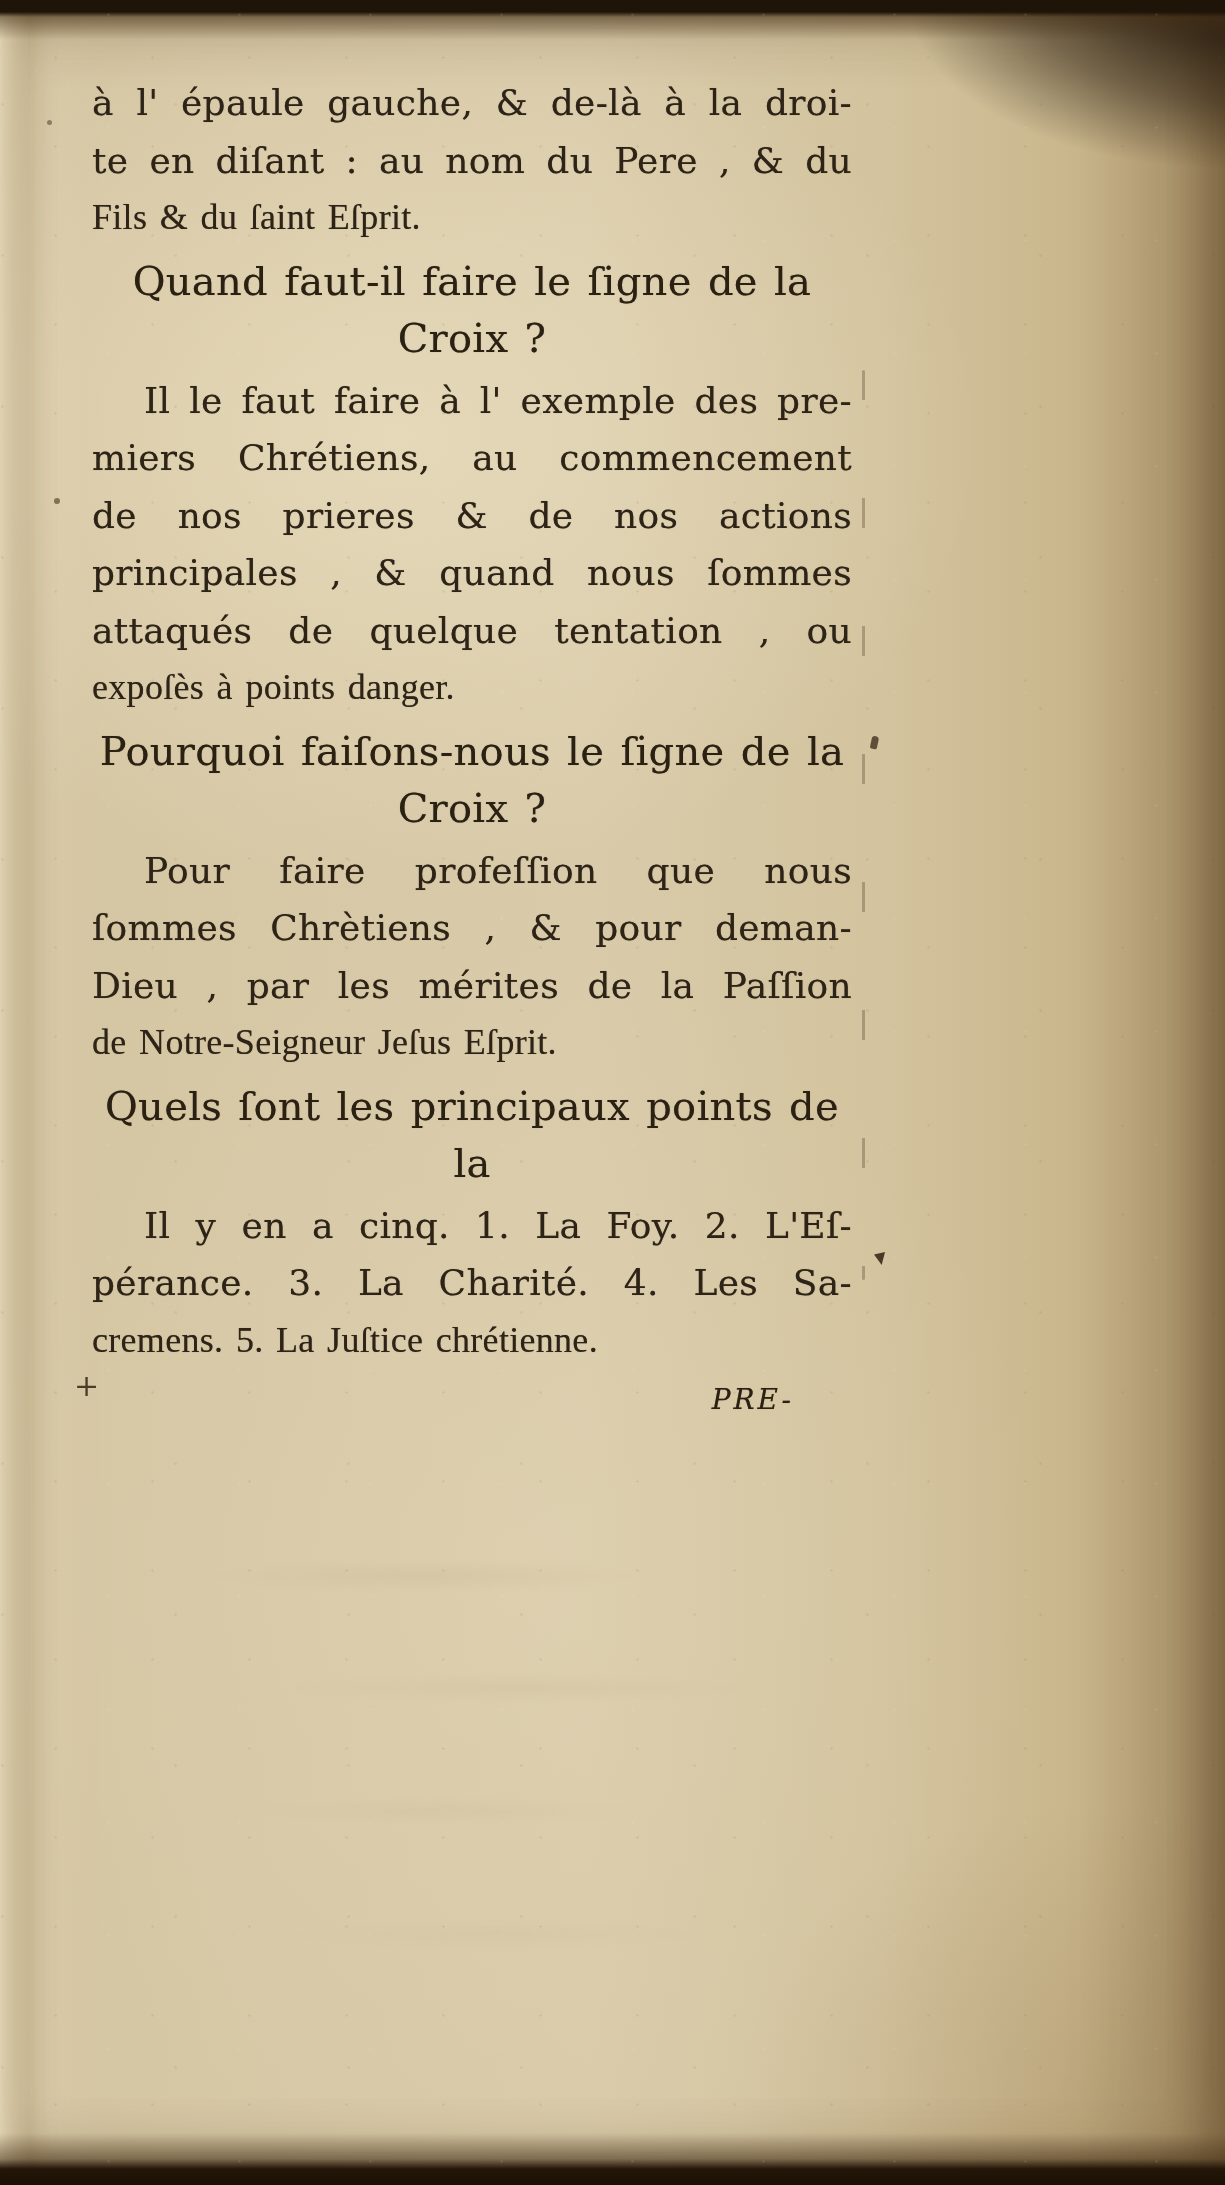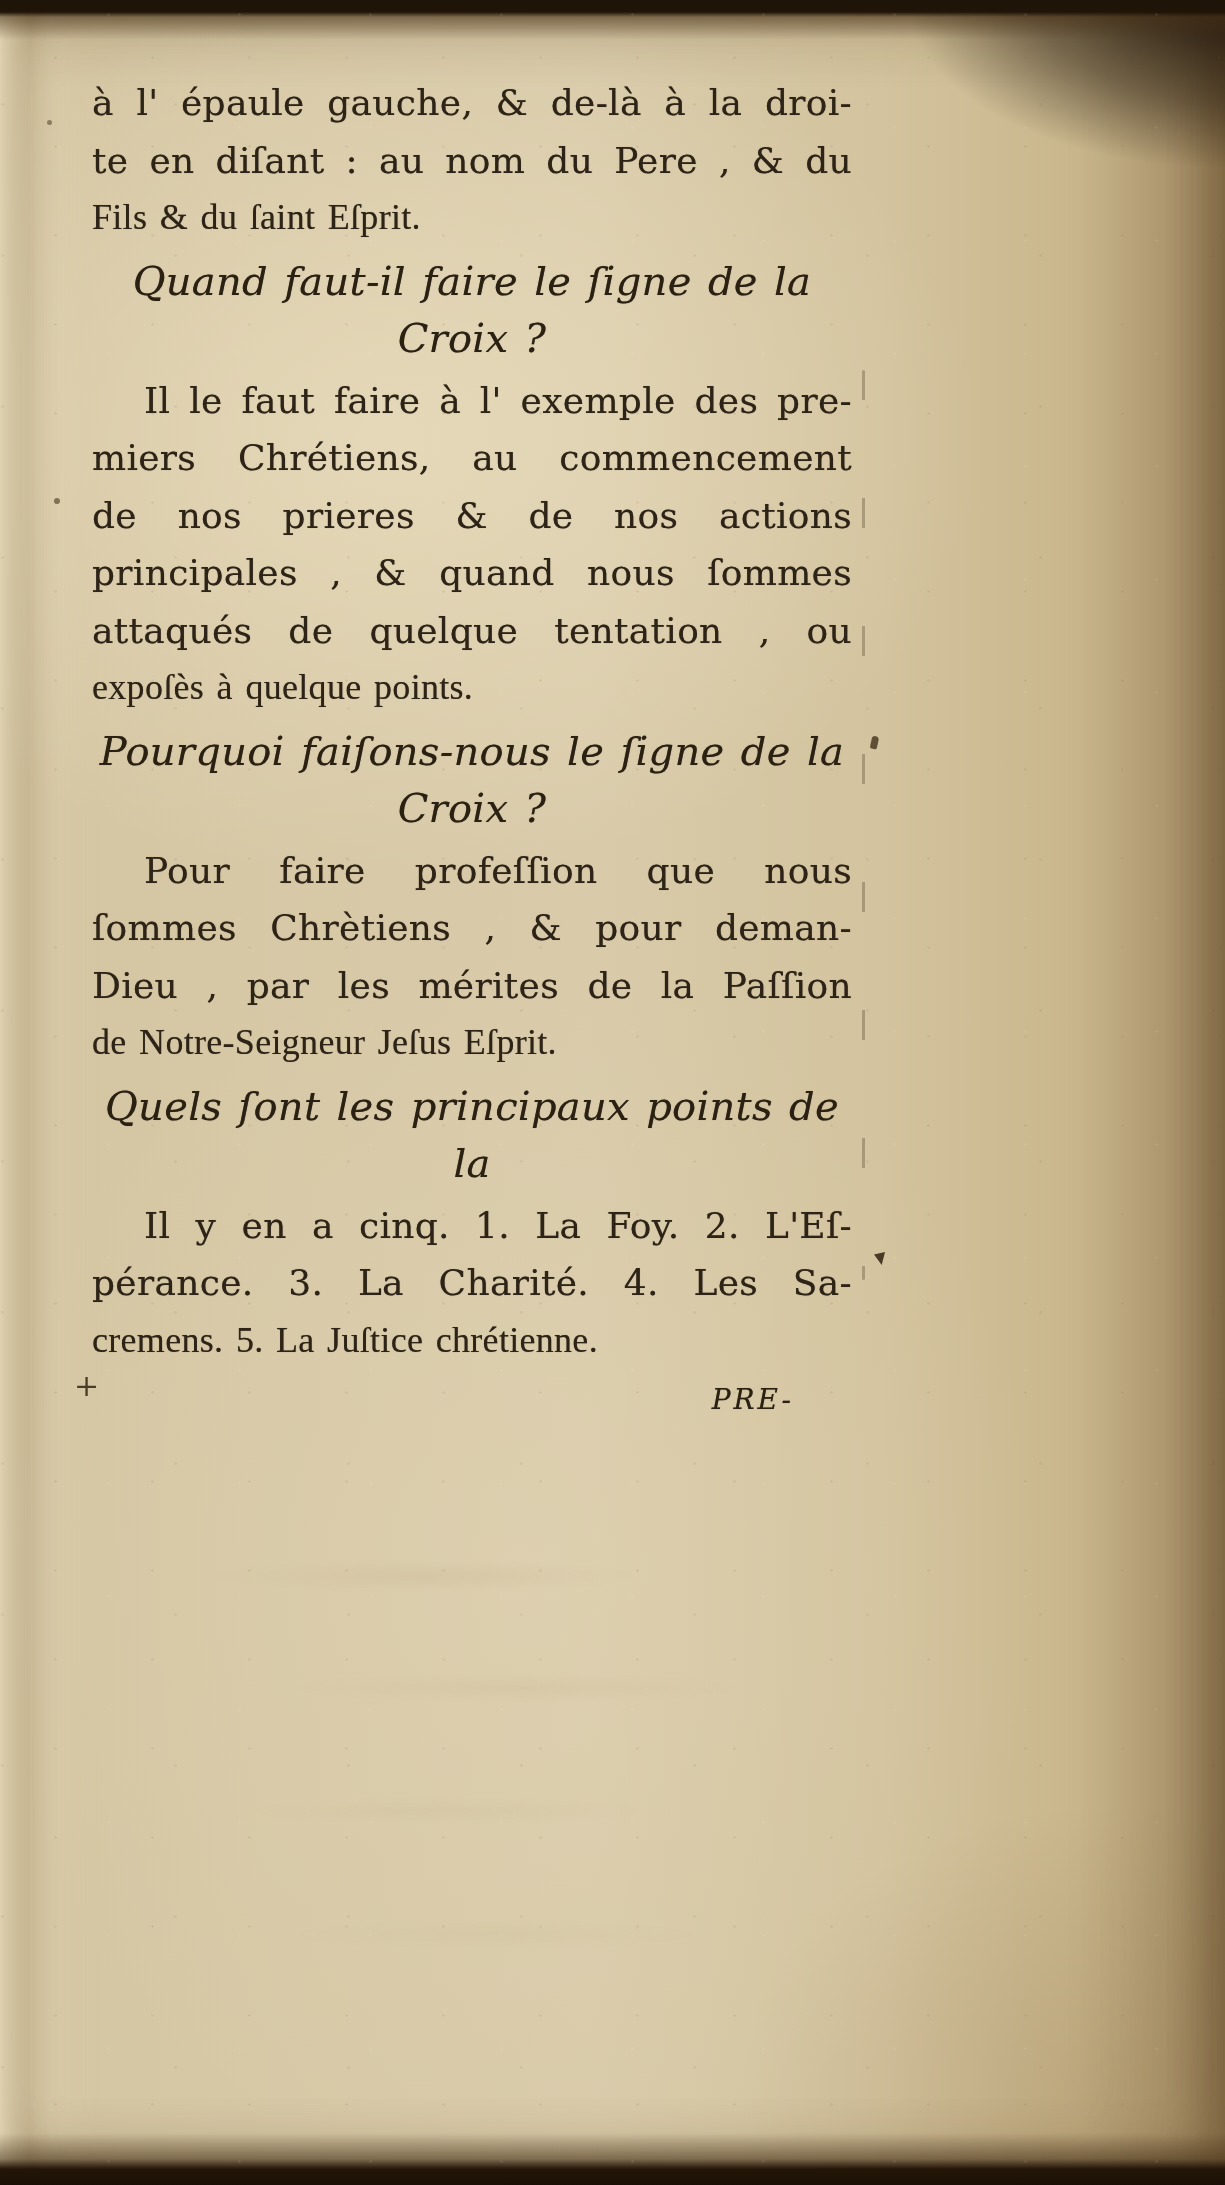--- a/index.html
+++ b/index.html
@@ -73,21 +73,20 @@
     letter-spacing: 0.3px;
     word-spacing: 0.09em;
     text-shadow: 0 0 0.7px rgba(45,36,23,0.55);
   }
   .ln { display: block; }
   .j  { text-align: justify; text-align-last: justify; }
   .l  { text-align: left; text-align-last: left; font-family: Liberation Serif, serif; }
   .c  { text-align: center; text-align-last: center; }
   .ind { text-indent: 52px; }
   .block.question {
-    font-style: italic;
     font-size: 40px;
     margin-top: 6px;
     margin-bottom: 2px;
     color: #2a2113;
   }
   .block.para { margin-top: 4px; }
   .catchword-line {
     margin-top: 2px;
     text-align: right;
     padding-right: 58px;
@@ -139,21 +138,21 @@
       <span class="ln c">Quand faut-il faire le ſigne de la</span>
       <span class="ln c">Croix ?</span>
     </div>
 
     <div class="block para">
       <span class="ln j ind">Il le faut faire à l' exemple des pre-</span>
       <span class="ln j">miers Chrétiens, au commencement</span>
       <span class="ln j">de nos prieres &amp; de nos actions</span>
       <span class="ln j">principales , &amp; quand nous ſommes</span>
       <span class="ln j">attaqués de quelque tentation , ou</span>
-      <span class="ln l">expoſès à quelque points.</span>
+      <span class="ln l">expoſès à points danger.</span>
     </div>
 
     <div class="block question">
       <span class="ln c">Pourquoi faiſons-nous le ſigne de la</span>
       <span class="ln c">Croix ?</span>
     </div>
 
     <div class="block para">
       <span class="ln j ind">Pour faire profeſſion que nous</span>
       <span class="ln j">ſommes Chrètiens , &amp; pour deman-</span>

